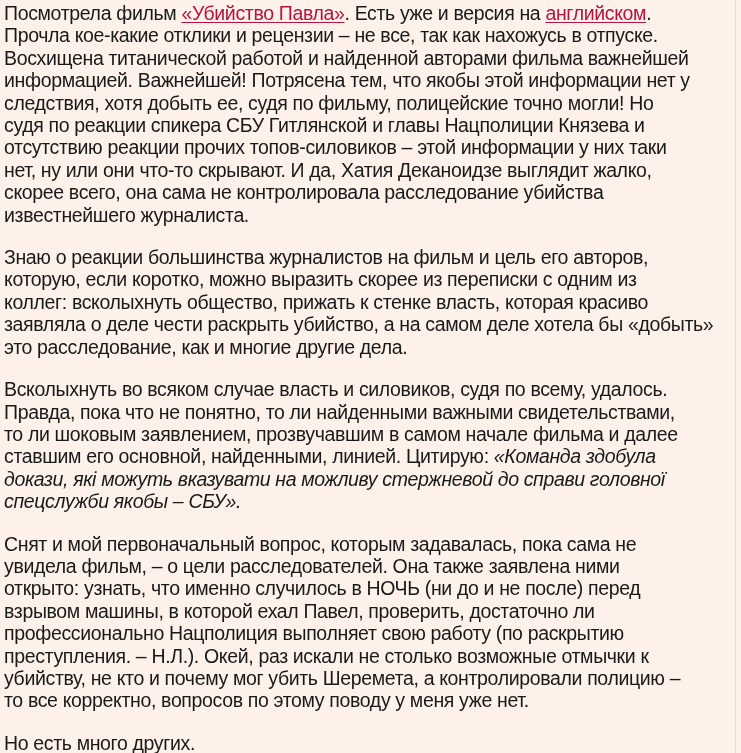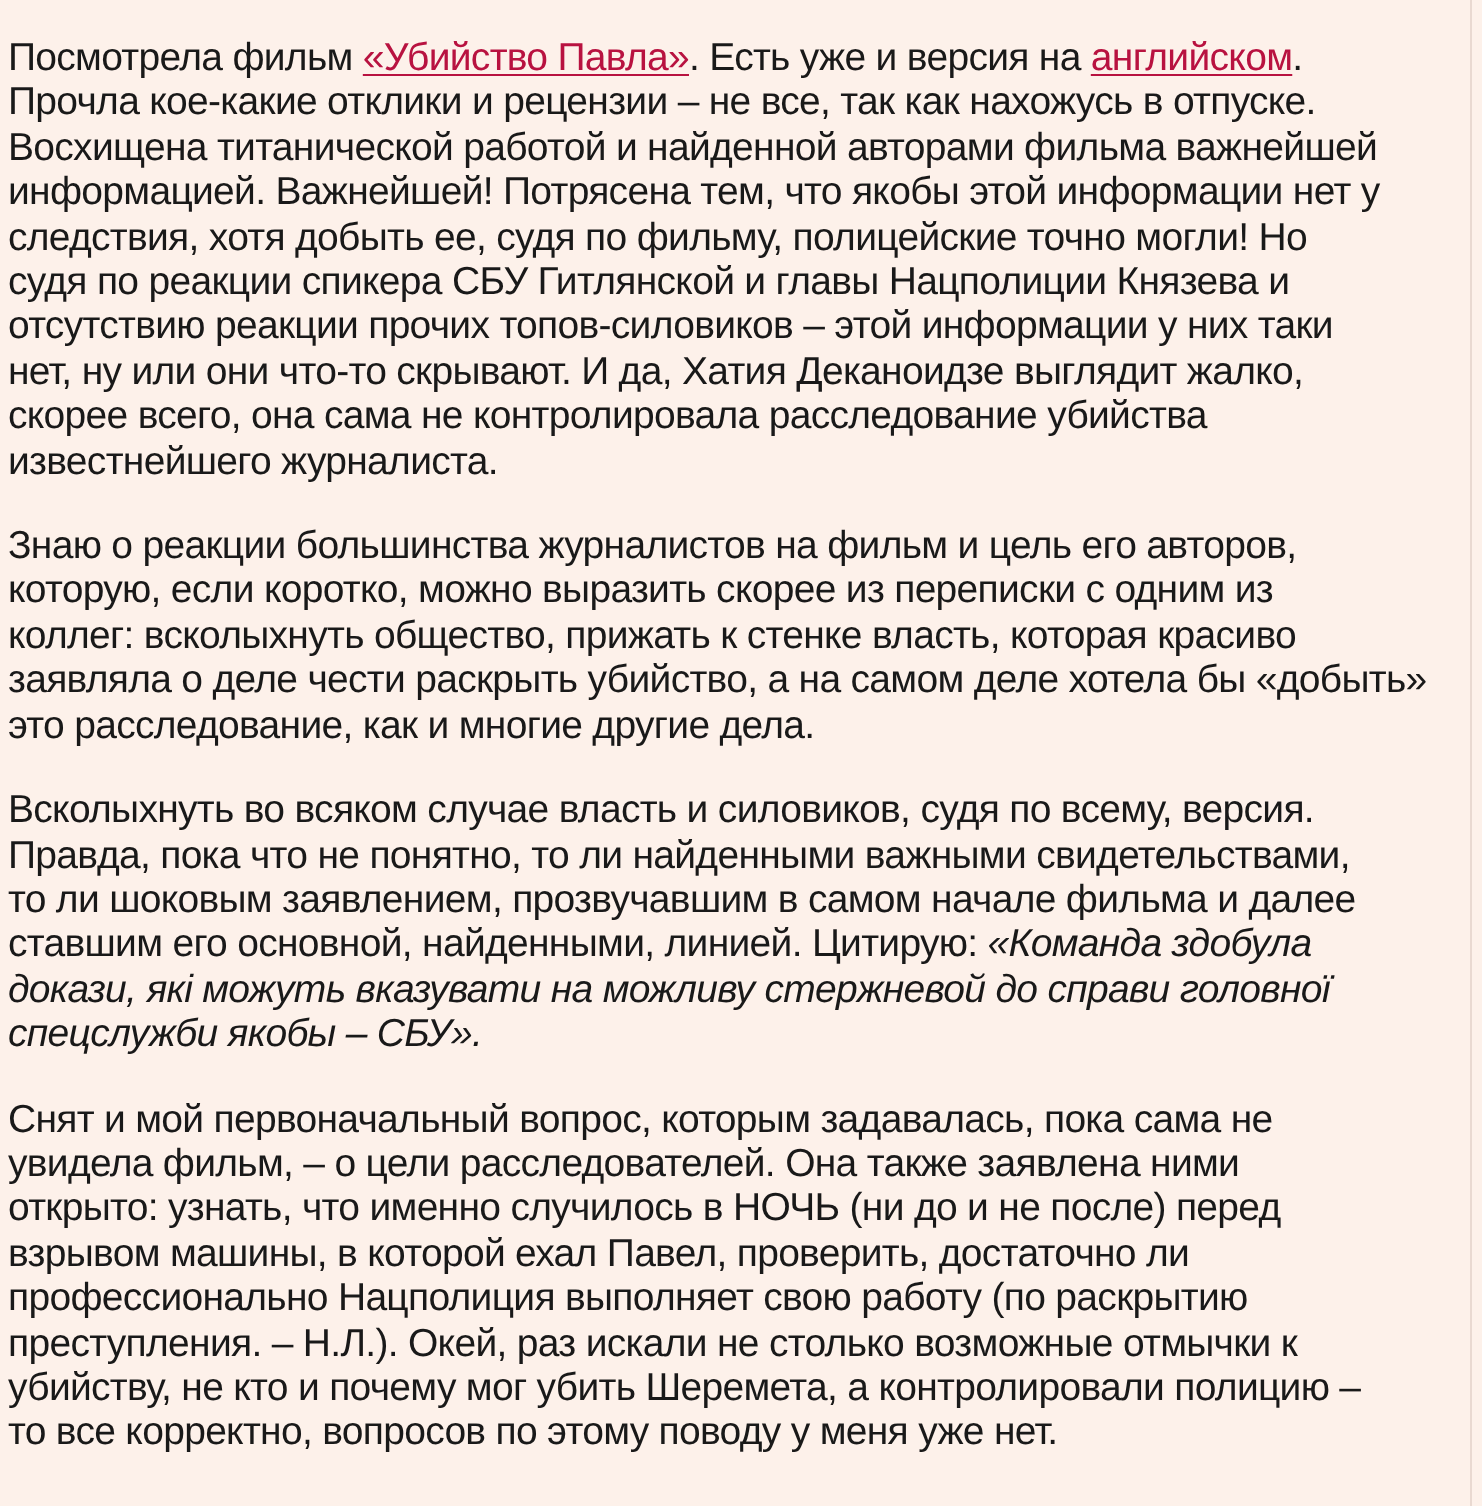--- a/index.html
+++ b/index.html
@@ -13,21 +13,21 @@
     background: #fdf1ea;
     font-family: "Liberation Sans", "DejaVu Sans", sans-serif;
     font-size: 19.5px;
     line-height: 22.4px;
     letter-spacing: -0.35px;
     color: #191919;
     position: relative;
   }
   .post {
     position: relative;
-    padding: 18px 6px 0 4px;
+    padding: 2px 6px 0 4px;
   }
   p.para {
     margin: 0 0 20px 0;
     padding: 0;
   }
   .line {
     white-space: nowrap;
     height: 22.4px;
   }
   a.link {
@@ -69,35 +69,38 @@
 
   <p class="para">
     <span class="line">Знаю о реакции большинства журналистов на фильм и цель его авторов,</span>
     <span class="line">которую, если коротко, можно выразить скорее из переписки с одним из</span>
     <span class="line">коллег: всколыхнуть общество, прижать к стенке власть, которая красиво</span>
     <span class="line">заявляла о деле чести раскрыть убийство, а на самом деле хотела бы «добыть»</span>
     <span class="line">это расследование, как и многие другие дела.</span>
   </p>
 
   <p class="para">
-    <span class="line">Всколыхнуть во всяком случае власть и силовиков, судя по всему, версия.</span>
+    <span class="line">Всколыхнуть во всяком случае власть и силовиков, судя по всему, удалось.</span>
     <span class="line">Правда, пока что не понятно, то ли найденными важными свидетельствами,</span>
     <span class="line">то ли шоковым заявлением, прозвучавшим в самом начале фильма и далее</span>
     <span class="line"><span>ставшим его основной, найденными, линией. Цитирую: </span><span class="italic">«Команда здобула</span></span>
     <span class="line italic">докази, які можуть вказувати на можливу стержневой до справи головної</span>
     <span class="line italic">спецслужби якобы – СБУ».</span>
   </p>
 
   <p class="para">
     <span class="line">Снят и мой первоначальный вопрос, которым задавалась, пока сама не</span>
     <span class="line">увидела фильм, – о цели расследователей. Она также заявлена ними</span>
     <span class="line">открыто: узнать, что именно случилось в НОЧЬ (ни до и не после) перед</span>
     <span class="line">взрывом машины, в которой ехал Павел, проверить, достаточно ли</span>
     <span class="line">профессионально Нацполиция выполняет свою работу (по раскрытию</span>
     <span class="line">преступления. – Н.Л.). Окей, раз искали не столько возможные отмычки к</span>
     <span class="line">убийству, не кто и почему мог убить Шеремета, а контролировали полицию –</span>
     <span class="line">то все корректно, вопросов по этому поводу у меня уже нет.</span>
   </p>
 
+  <p class="para">
+    <span class="line">Но есть много других.</span>
+  </p>
 
 </div>
 
 <div class="col-divider"></div>
 
 </body></html>

